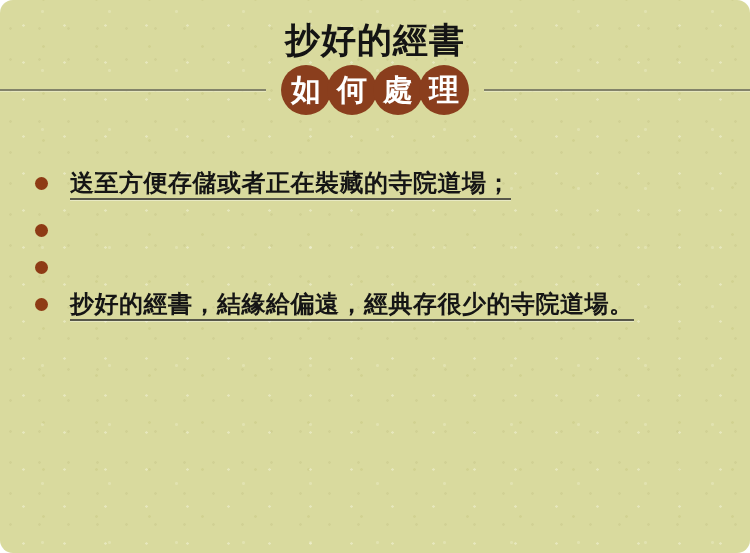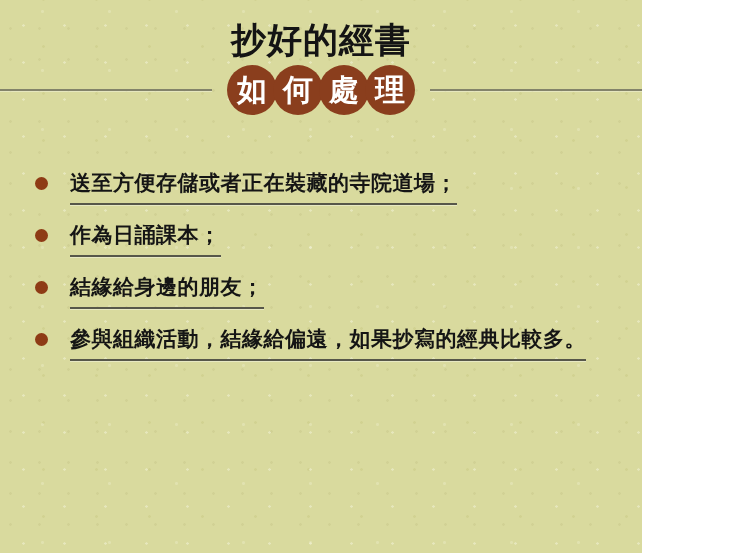--- a/index.html
+++ b/index.html
@@ -1,29 +1,30 @@
 <!DOCTYPE html>
 <html><head>
 <meta charset="utf-8">
 <style>
   html, body { margin: 0; padding: 0; }
   .page {
     position: relative;
-    width: 642px;
+    width: 750px;
     height: 553px;
     overflow: hidden;
     font-family: "Liberation Sans", sans-serif;
     background-color: #d9da9e;
     background-image:
       radial-gradient(rgba(255,255,245,0.35) 1px, transparent 1.6px),
       radial-gradient(rgba(170,170,90,0.18) 1px, transparent 1.8px),
       radial-gradient(rgba(255,255,240,0.22) 1.2px, transparent 2px),
       radial-gradient(rgba(150,150,80,0.12) 1px, transparent 1.6px);
     background-size: 41px 37px, 53px 47px, 67px 59px, 29px 31px;
     background-position: 3px 7px, 17px 23px, 9px 41px, 25px 13px;
+    border-radius: 13px;
   }
   .title {
     padding-top: 19px;
     text-align: center;
     font-size: 35px;
     font-weight: bold;
     color: #141414;
     line-height: 42px;
     letter-spacing: 1px;
   }
@@ -70,27 +71,26 @@
     flex: none;
     width: 13px;
     height: 13px;
     border-radius: 50%;
     background: #8e3b15;
     margin-top: 9px;
     margin-right: 22px;
   }
   .item-text {
     display: inline-block;
-    font-size: 21px;
+    font-size: 24px;
     font-weight: bold;
     color: #151515;
     line-height: 30px;
     letter-spacing: 0.5px;
     white-space: nowrap;
-    padding-bottom: 5px;
     border-bottom: 2px solid #57574a;
     box-shadow: 0 1px 0 rgba(255,255,250,0.4);
   }
 </style>
 </head>
 <body>
 
 <div class="page">
 
   <div class="title">抄好的經書</div>
@@ -114,25 +114,23 @@
     <div class="hline"></div>
   </div>
 
   <div class="list">
     <div class="item">
       <div class="bullet"></div>
       <span class="item-text">送至方便存儲或者正在裝藏的寺院道場；</span>
     </div>
     <div class="item">
       <div class="bullet"></div>
-      <span class="item-text">作為日誦課本；</span>
     </div>
     <div class="item">
       <div class="bullet"></div>
-      <span class="item-text">結緣給身邊的朋友；</span>
     </div>
     <div class="item">
       <div class="bullet"></div>
-      <span class="item-text">參與組織活動，結緣給偏遠，如果抄寫的經典比較多。</span>
+      <span class="item-text">抄好的經書，結緣給偏遠，經典存很少的寺院道場。</span>
     </div>
   </div>
 
 </div>
 
 </body></html>

